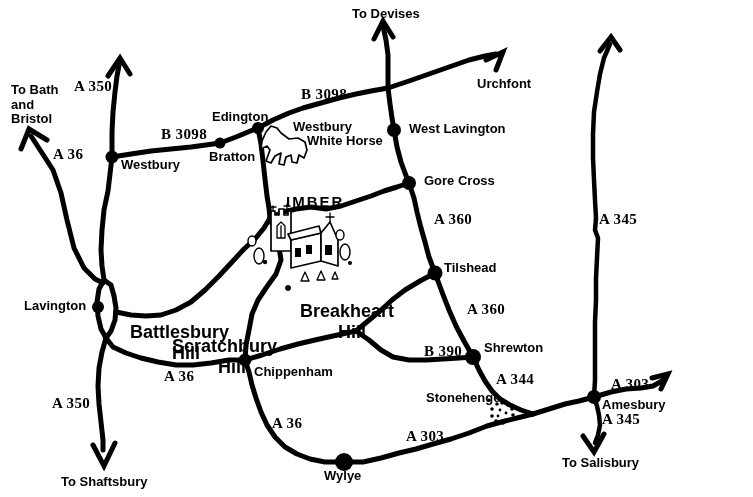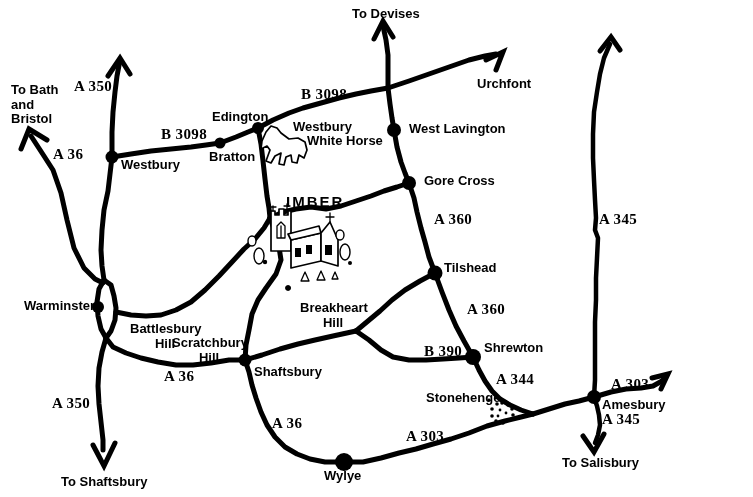--- a/index.html
+++ b/index.html
@@ -4,21 +4,21 @@
 <style>
   html,body{margin:0;padding:0;background:#fff;}
   .map{position:relative;width:753px;height:497px;background:#ffffff;overflow:hidden;
        font-family:"Liberation Sans",sans-serif;font-weight:bold;color:#000;}
   .map svg{position:absolute;left:0;top:0;}
   .lbl{position:absolute;white-space:pre-line;line-height:1.12;}
   .town{font-size:13px;}
   .dest{font-size:13px;}
   .road{font-size:15px;letter-spacing:0.4px;font-family:Liberation Serif, serif;}
   .imber{font-size:15px;letter-spacing:2px;}
-  .hill{font-size:13px;text-align:center;line-height:1.15;}
+  .hill{font-size:18px;text-align:right;line-height:1.15;}
   .rd{stroke:#000;stroke-width:5;fill:none;stroke-linecap:round;stroke-linejoin:round;}
   .rdthin{stroke:#000;stroke-width:4.5;fill:none;stroke-linecap:round;stroke-linejoin:round;}
   .head{stroke:#000;stroke-width:5;fill:none;stroke-linecap:round;stroke-linejoin:miter;}
   .dot{fill:#000;stroke:none;}
   .draw{stroke:#000;stroke-width:1.7;fill:#fff;stroke-linejoin:round;stroke-linecap:round;}
   .drawfill{fill:#000;stroke:none;}
 </style>
 </head>
 <body>
 
@@ -152,22 +152,22 @@
   <div class="lbl road" style="left:272px;top:415px">A 36</div>
   <div class="lbl road" style="left:406px;top:428px">A 303</div>
 
   <div class="lbl town" style="left:212px;top:110px">Edington</div>
   <div class="lbl town" style="left:209px;top:150px">Bratton</div>
   <div class="lbl town" style="left:121px;top:158px">Westbury</div>
   <div class="lbl town" style="left:409px;top:122px">West Lavington</div>
   <div class="lbl town" style="left:424px;top:174px">Gore Cross</div>
   <div class="lbl imber" style="left:286px;top:194px">IMBER</div>
   <div class="lbl town" style="left:444px;top:261px">Tilshead</div>
-  <div class="lbl town" style="left:24px;top:299px">Warminster</div>
-  <div class="lbl town" style="left:254px;top:365px">Shaftsbury</div>
+  <div class="lbl town" style="left:24px;top:299px">Lavington</div>
+  <div class="lbl town" style="left:254px;top:365px">Chippenham</div>
   <div class="lbl town" style="left:484px;top:341px">Shrewton</div>
   <div class="lbl town" style="left:426px;top:391px">Stonehenge</div>
   <div class="lbl town" style="left:602px;top:398px">Amesbury</div>
   <div class="lbl town" style="left:324px;top:469px">Wylye</div>
 
   <div class="lbl hill" style="left:130px;top:322px;width:70px">Battlesbury
 Hill</div>
   <div class="lbl hill" style="left:172px;top:336px;width:74px">Scratchbury
 Hill</div>
   <div class="lbl hill" style="left:300px;top:301px;width:66px">Breakheart

